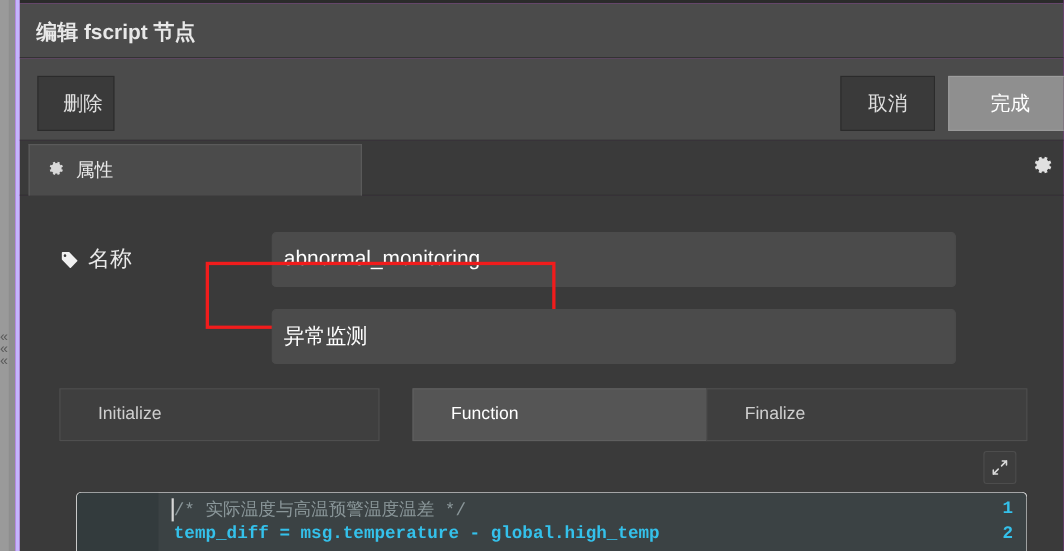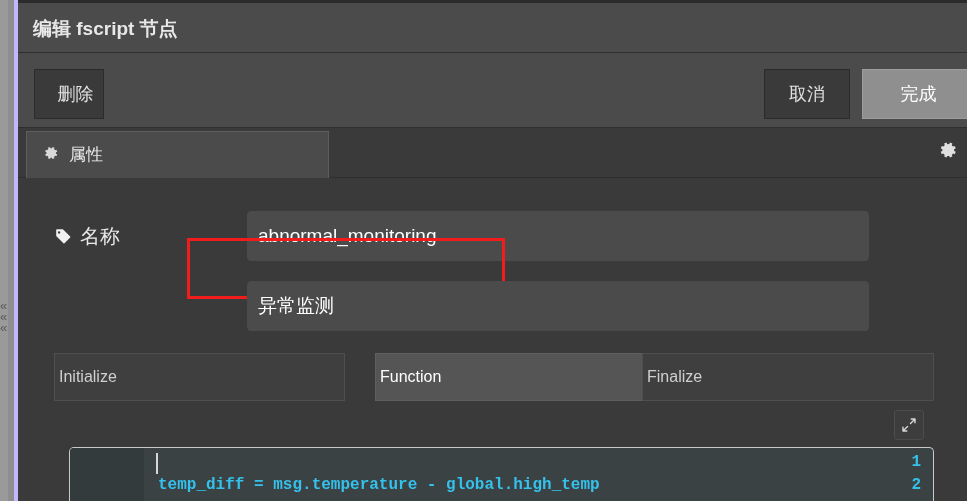--- a/index.html
+++ b/index.html
@@ -212,21 +212,21 @@
   .code-tab {
     position: absolute;
     top: 0;
     height: 48px;
     box-sizing: border-box;
     background: #3f3f3f;
     border: 1px solid #4f4f4f;
     color: #cfcfcf;
     font-size: 16px;
     line-height: 46px;
-    padding-left: 4px;
+    padding-left: 34px;
     cursor: pointer;
     user-select: none;
   }
   .code-tab.active {
     background: #555555;
     border-color: #5f5f5f;
     color: #ffffff;
     margin-left: 26px;
   }
   .code-tab-0 { left: 0px;   width: 291px; }
@@ -367,18 +367,19 @@
         <svg width="16" height="16" viewBox="0 0 16 16">
           <path fill="none" stroke="#d8d8d8" stroke-width="1.4" stroke-linecap="round" d="M9.5 6.5 14 2M14 2h-3.8M14 2v3.8M6.5 9.5 2 14M2 14h3.8M2 14v-3.8"></path>
         </svg>
       </div>
 
       <div class="editor">
         <div class="editor-gutter"></div>
         <div class="gutter-num l1">1</div>
         <div class="gutter-num l2">2</div>
         <div class="caret"></div>
+        <div class="code-line l1">/* 实际温度与高温预警温度温差 */</div>
         <div class="code-line l2">temp_diff = msg.temperature - global.high_temp</div>
       </div>
 
     </div>
   </div>
 </div>
 
 </body></html>

